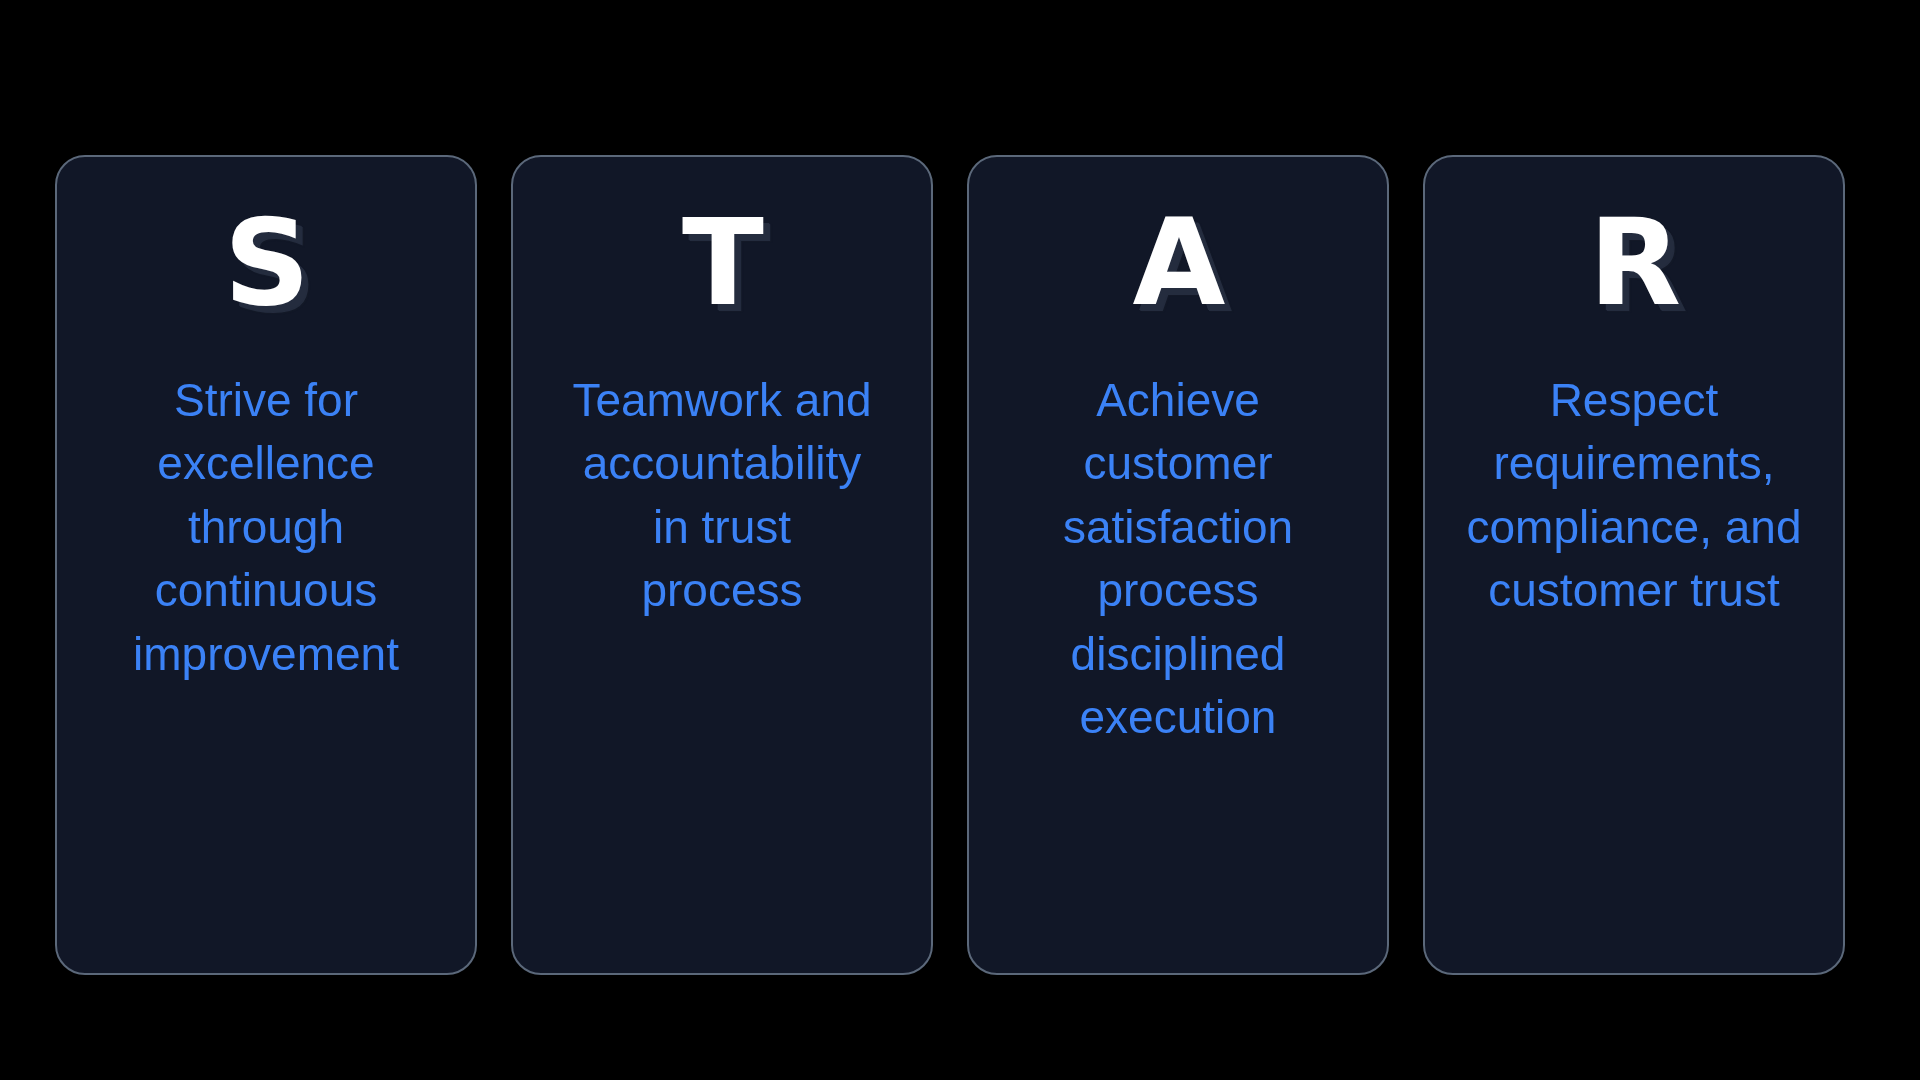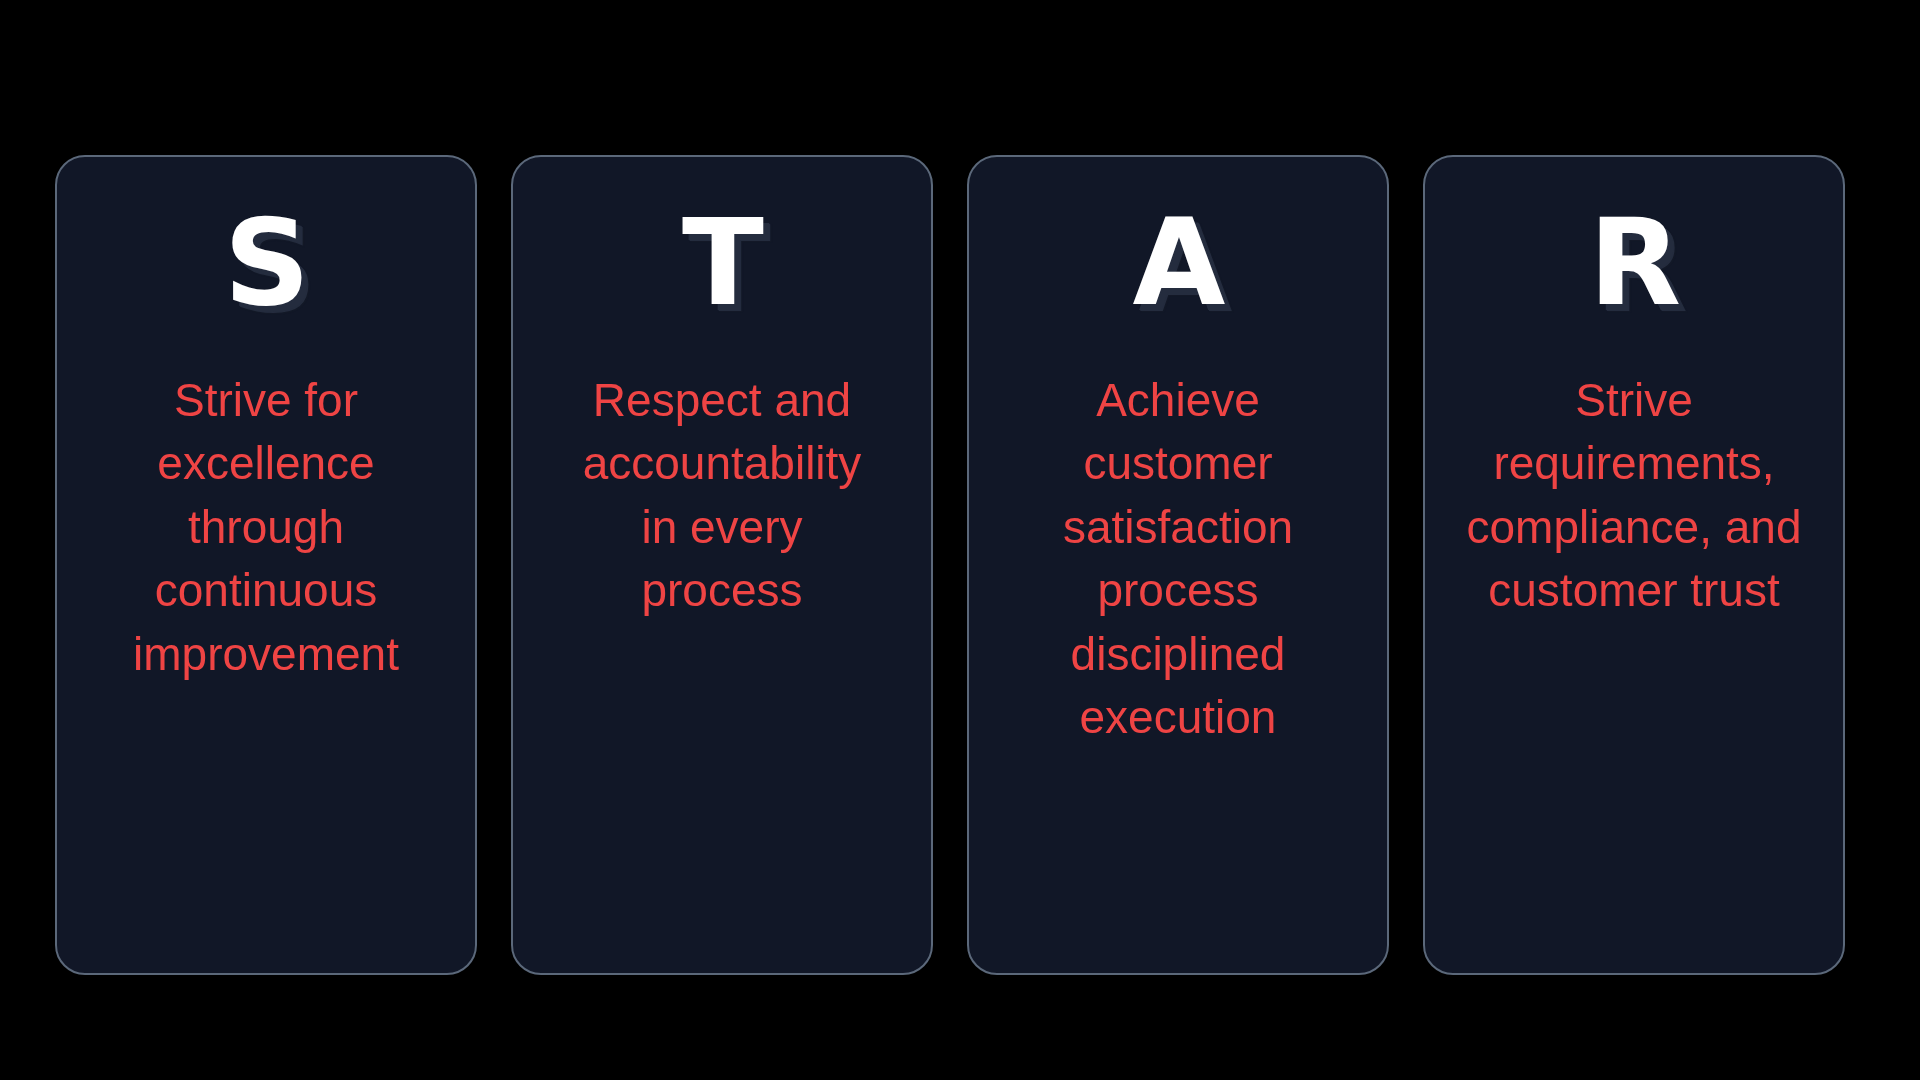--- a/index.html
+++ b/index.html
@@ -60,21 +60,21 @@
        6px 6px 0 #242c3e,
        7px 7px 0 #242c3e,
        8px 8px 1px rgba(20,26,40,0.85);
     user-select: none;
     margin-bottom: 46px;
   }
 
   .card-desc {
     width: 320px;
     text-align: center;
-    color: #ef4444;
+    color: #3b82f6;
     font-size: 46px;
     line-height: 1.38;
     font-weight: 400;
     word-break: break-word;
     overflow-wrap: break-word;
   }
 
   
   .card[data-card-index="1"] .card-desc { width: 306px; }
   .card[data-card-index="2"] .card-desc { width: 318px; }
@@ -86,27 +86,27 @@
 <div id="stage">
   <div class="cards-row">
 
     <div class="card" data-card-index="0">
       <div class="card-letter">S</div>
       <div class="card-desc">Strive for excellence through continuous improvement</div>
     </div>
 
     <div class="card" data-card-index="1">
       <div class="card-letter">T</div>
-      <div class="card-desc">Respect and accountability in every process</div>
+      <div class="card-desc">Teamwork and accountability in trust process</div>
     </div>
 
     <div class="card" data-card-index="2">
       <div class="card-letter">A</div>
       <div class="card-desc">Achieve customer satisfaction process disciplined execution</div>
     </div>
 
     <div class="card" data-card-index="3">
       <div class="card-letter">R</div>
-      <div class="card-desc">Strive requirements, compliance, and customer trust</div>
+      <div class="card-desc">Respect requirements, compliance, and customer trust</div>
     </div>
 
   </div>
 </div>
 
 </body></html>

